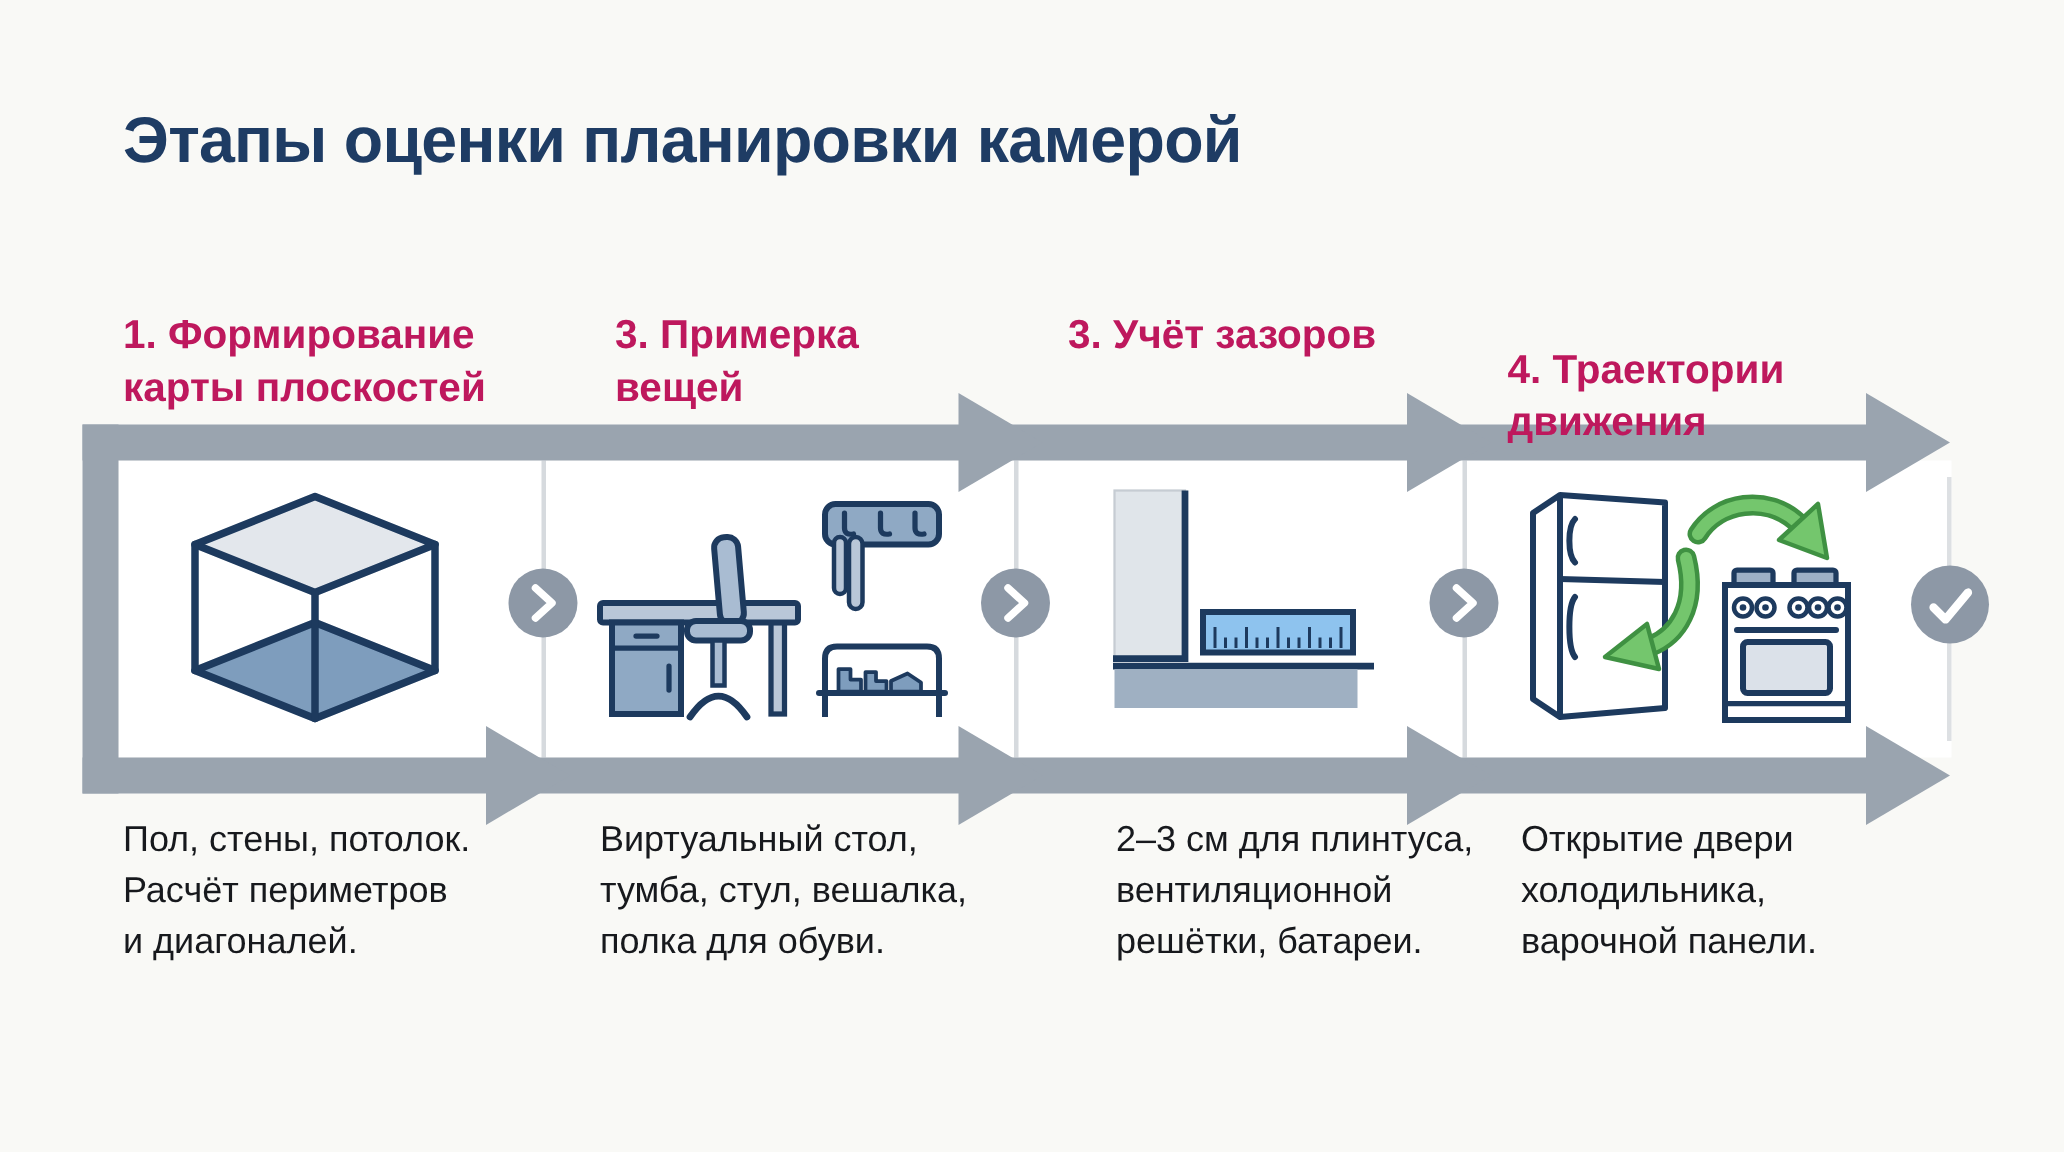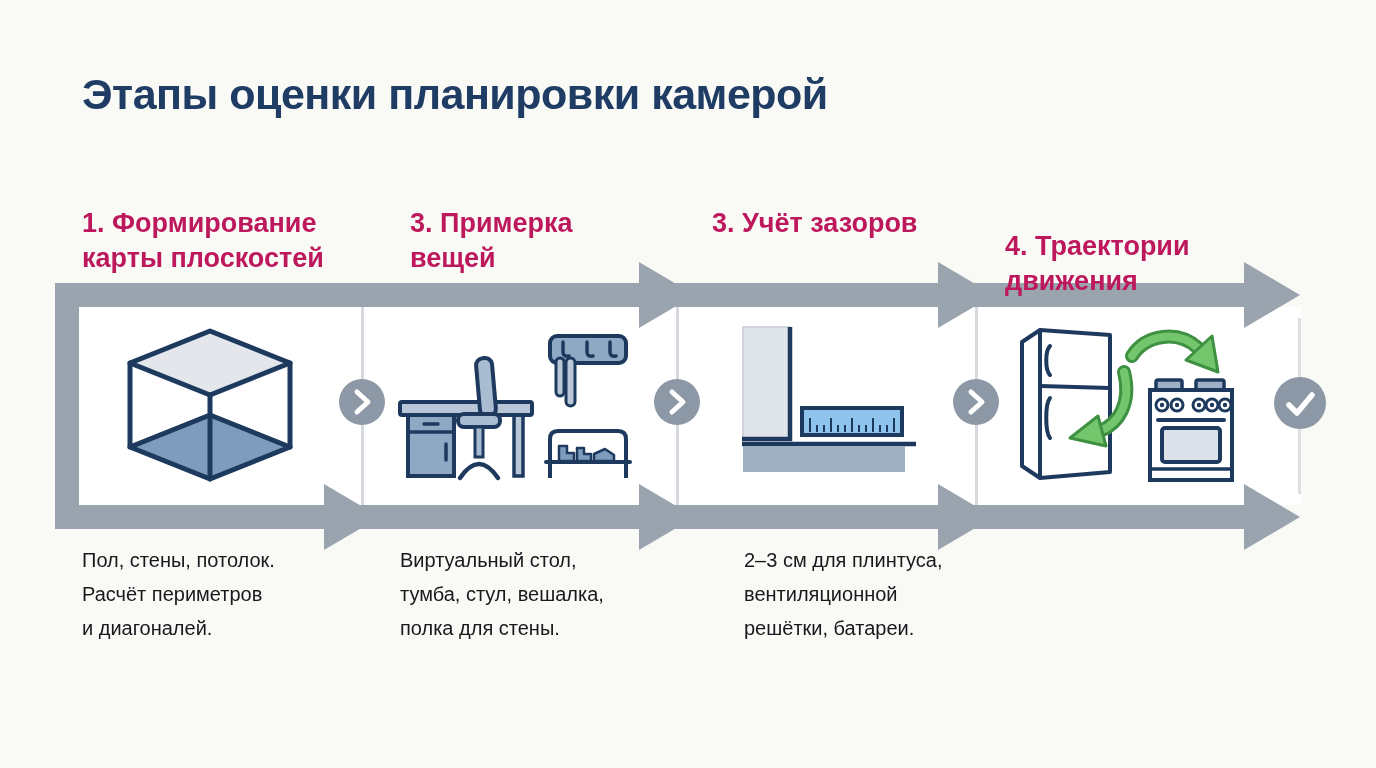--- a/index.html
+++ b/index.html
@@ -2,21 +2,21 @@
 <html><head>
 <meta charset="utf-8">
 <style>
   html,body{margin:0;padding:0;}
   body{width:1376px;height:768px;overflow:hidden;background:#f9f9f6;
        font-family:"Liberation Sans", sans-serif;}
   .stage{position:relative;width:1376px;height:768px;background:#f9f9f6;}
   .abs{position:absolute;}
   .page-title{left:82px;top:70px;font-size:43px;font-weight:bold;color:#1e3c64;letter-spacing:-0.5px;}
   .heading{font-size:27px;font-weight:bold;color:#be185d;line-height:35px;white-space:pre-line;}
-  .desc{font-size:20px;color:#17191d;line-height:34px;white-space:pre-line;}
+  .desc{font-size:24px;color:#17191d;line-height:34px;white-space:pre-line;}
   .band{left:79px;top:307px;width:1222px;height:198px;background:#ffffff;}
   .divider{top:307px;width:3px;height:198px;background:#d6dade;}
   .endline{left:1298px;top:318px;width:3px;height:176px;background:#dde0e3;}
   .bar{background:#9aa4af;}
   .tri-r{width:0;height:0;border-top:33px solid transparent;border-bottom:33px solid transparent;
          border-left:56px solid #9aa4af;}
   .circle{width:46px;height:46px;border-radius:50%;background:#8d98a6;display:flex;
           align-items:center;justify-content:center;}
   .circle-lg{width:52px;height:52px;border-radius:50%;background:#8d98a6;display:flex;
           align-items:center;justify-content:center;}
@@ -187,18 +187,21 @@
 вещей</div>
   <div class="abs heading" style="left:712px;top:206px;">3. Учёт зазоров</div>
   <div class="abs heading" style="left:1005px;top:206px;margin-top:23px;">4. Траектории
 движения</div>
 
   <div class="abs desc" style="left:82px;top:543px;">Пол, стены, потолок.
 Расчёт периметров
 и диагоналей.</div>
   <div class="abs desc" style="left:400px;top:543px;">Виртуальный стол,
 тумба, стул, вешалка,
-полка для стены.</div>
+полка для обуви.</div>
   <div class="abs desc" style="left:712px;top:543px;margin-left:32px;">2–3 см для плинтуса,
 вентиляционной
 решётки, батареи.</div>
+  <div class="abs desc" style="left:1014px;top:543px;">Открытие двери
+холодильника,
+варочной панели.</div>
 
 </div>
 
 </body></html>

